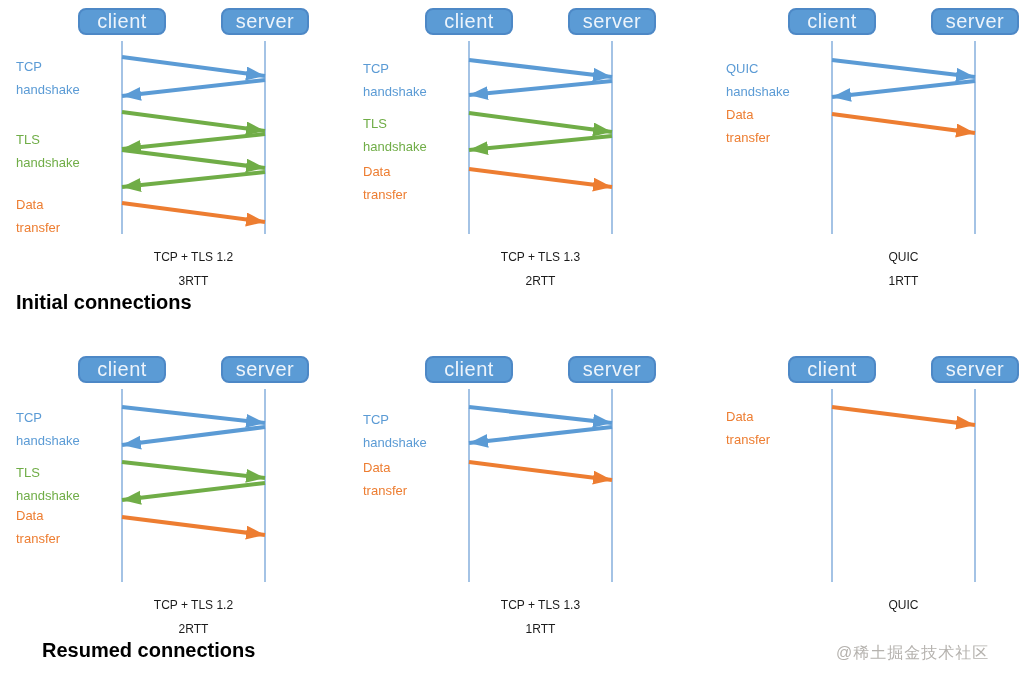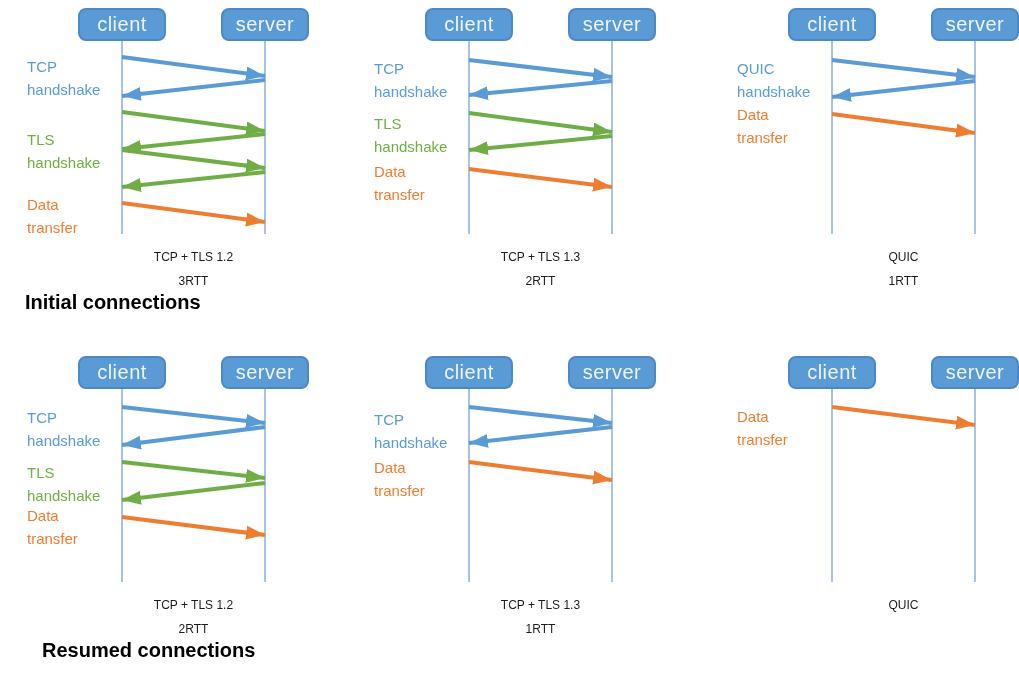--- a/index.html
+++ b/index.html
@@ -3,25 +3,25 @@
 <meta charset="utf-8">
 <style>
   html,body{margin:0;padding:0;background:#ffffff;}
   #stage{
     position:relative;width:1019px;height:681px;overflow:hidden;
     background:#ffffff;font-family:"Liberation Sans",sans-serif;
   }
   #arrows-layer{position:absolute;left:0;top:0;}
   .panel{position:absolute;width:293px;height:300px;}
   .endpoint-box{
-    position:absolute;width:88px;height:33px;box-sizing:border-box;
+    position:absolute;width:88px;height:27px;box-sizing:border-box;
     border-radius:8px;display:flex;align-items:center;justify-content:center;
     font-size:20px;letter-spacing:0.5px;
   }
-  .flow-label{position:absolute;left:11px;font-size:15px;line-height:23px;white-space:nowrap;}
+  .flow-label{position:absolute;left:0;font-size:13px;line-height:23px;white-space:nowrap;}
   .caption{
     position:absolute;left:77px;width:201px;text-align:center;
     font-size:12px;line-height:24px;
   }
   .section-label{position:absolute;font-size:20px;font-weight:bold;white-space:nowrap;}
   .watermark{position:absolute;left:836px;top:643px;font-size:16px;letter-spacing:1px;white-space:nowrap;}
 </style>
 </head>
 <body>
 
@@ -127,21 +127,21 @@
         </div>
         <div class="flow-label" style="top: 95px; color: rgb(237, 125, 49);">
           <div>Data</div>
           <div>transfer</div>
         </div>
         <div class="caption" style="top: 237px; color: rgb(27, 27, 27);">
           <div>QUIC</div>
           <div>1RTT</div>
         </div>
       </div>
-      <div class="section-label" style="left: 25px; top: 291px; color: rgb(0, 0, 0);">Initial connections</div>
+      <div class="section-label" style="left: 16px; top: 291px; color: rgb(0, 0, 0);">Initial connections</div>
       <div class="panel" style="left: 16px; top: 356px;">
         <div class="endpoint-box" style="left: 62px; top: 0px; background: rgb(91, 155, 213); border: 2px solid rgb(77, 136, 198); color: rgb(237, 244, 251);">client</div>
         <div class="endpoint-box" style="left: 205px; top: 0px; background: rgb(91, 155, 213); border: 2px solid rgb(77, 136, 198); color: rgb(237, 244, 251);">server</div>
         <div class="flow-label" style="top: 50px; color: rgb(91, 155, 213);">
           <div>TCP</div>
           <div>handshake</div>
         </div>
         <div class="flow-label" style="top: 105px; color: rgb(112, 173, 71);">
           <div>TLS</div>
           <div>handshake</div>
@@ -177,13 +177,14 @@
         <div class="flow-label" style="top: 49px; color: rgb(237, 125, 49);">
           <div>Data</div>
           <div>transfer</div>
         </div>
         <div class="caption" style="top: 237px; color: rgb(27, 27, 27);">
           <div>QUIC</div>
         </div>
       </div>
       <div class="section-label" style="left: 16px; top: 639px; color: rgb(0, 0, 0); margin-left: 26px;">Resumed connections</div>
     </div>
+  <div class="watermark" style="color: rgb(181, 178, 174);">@稀土掘金技术社区</div>
 </div>
 
 </body></html>

